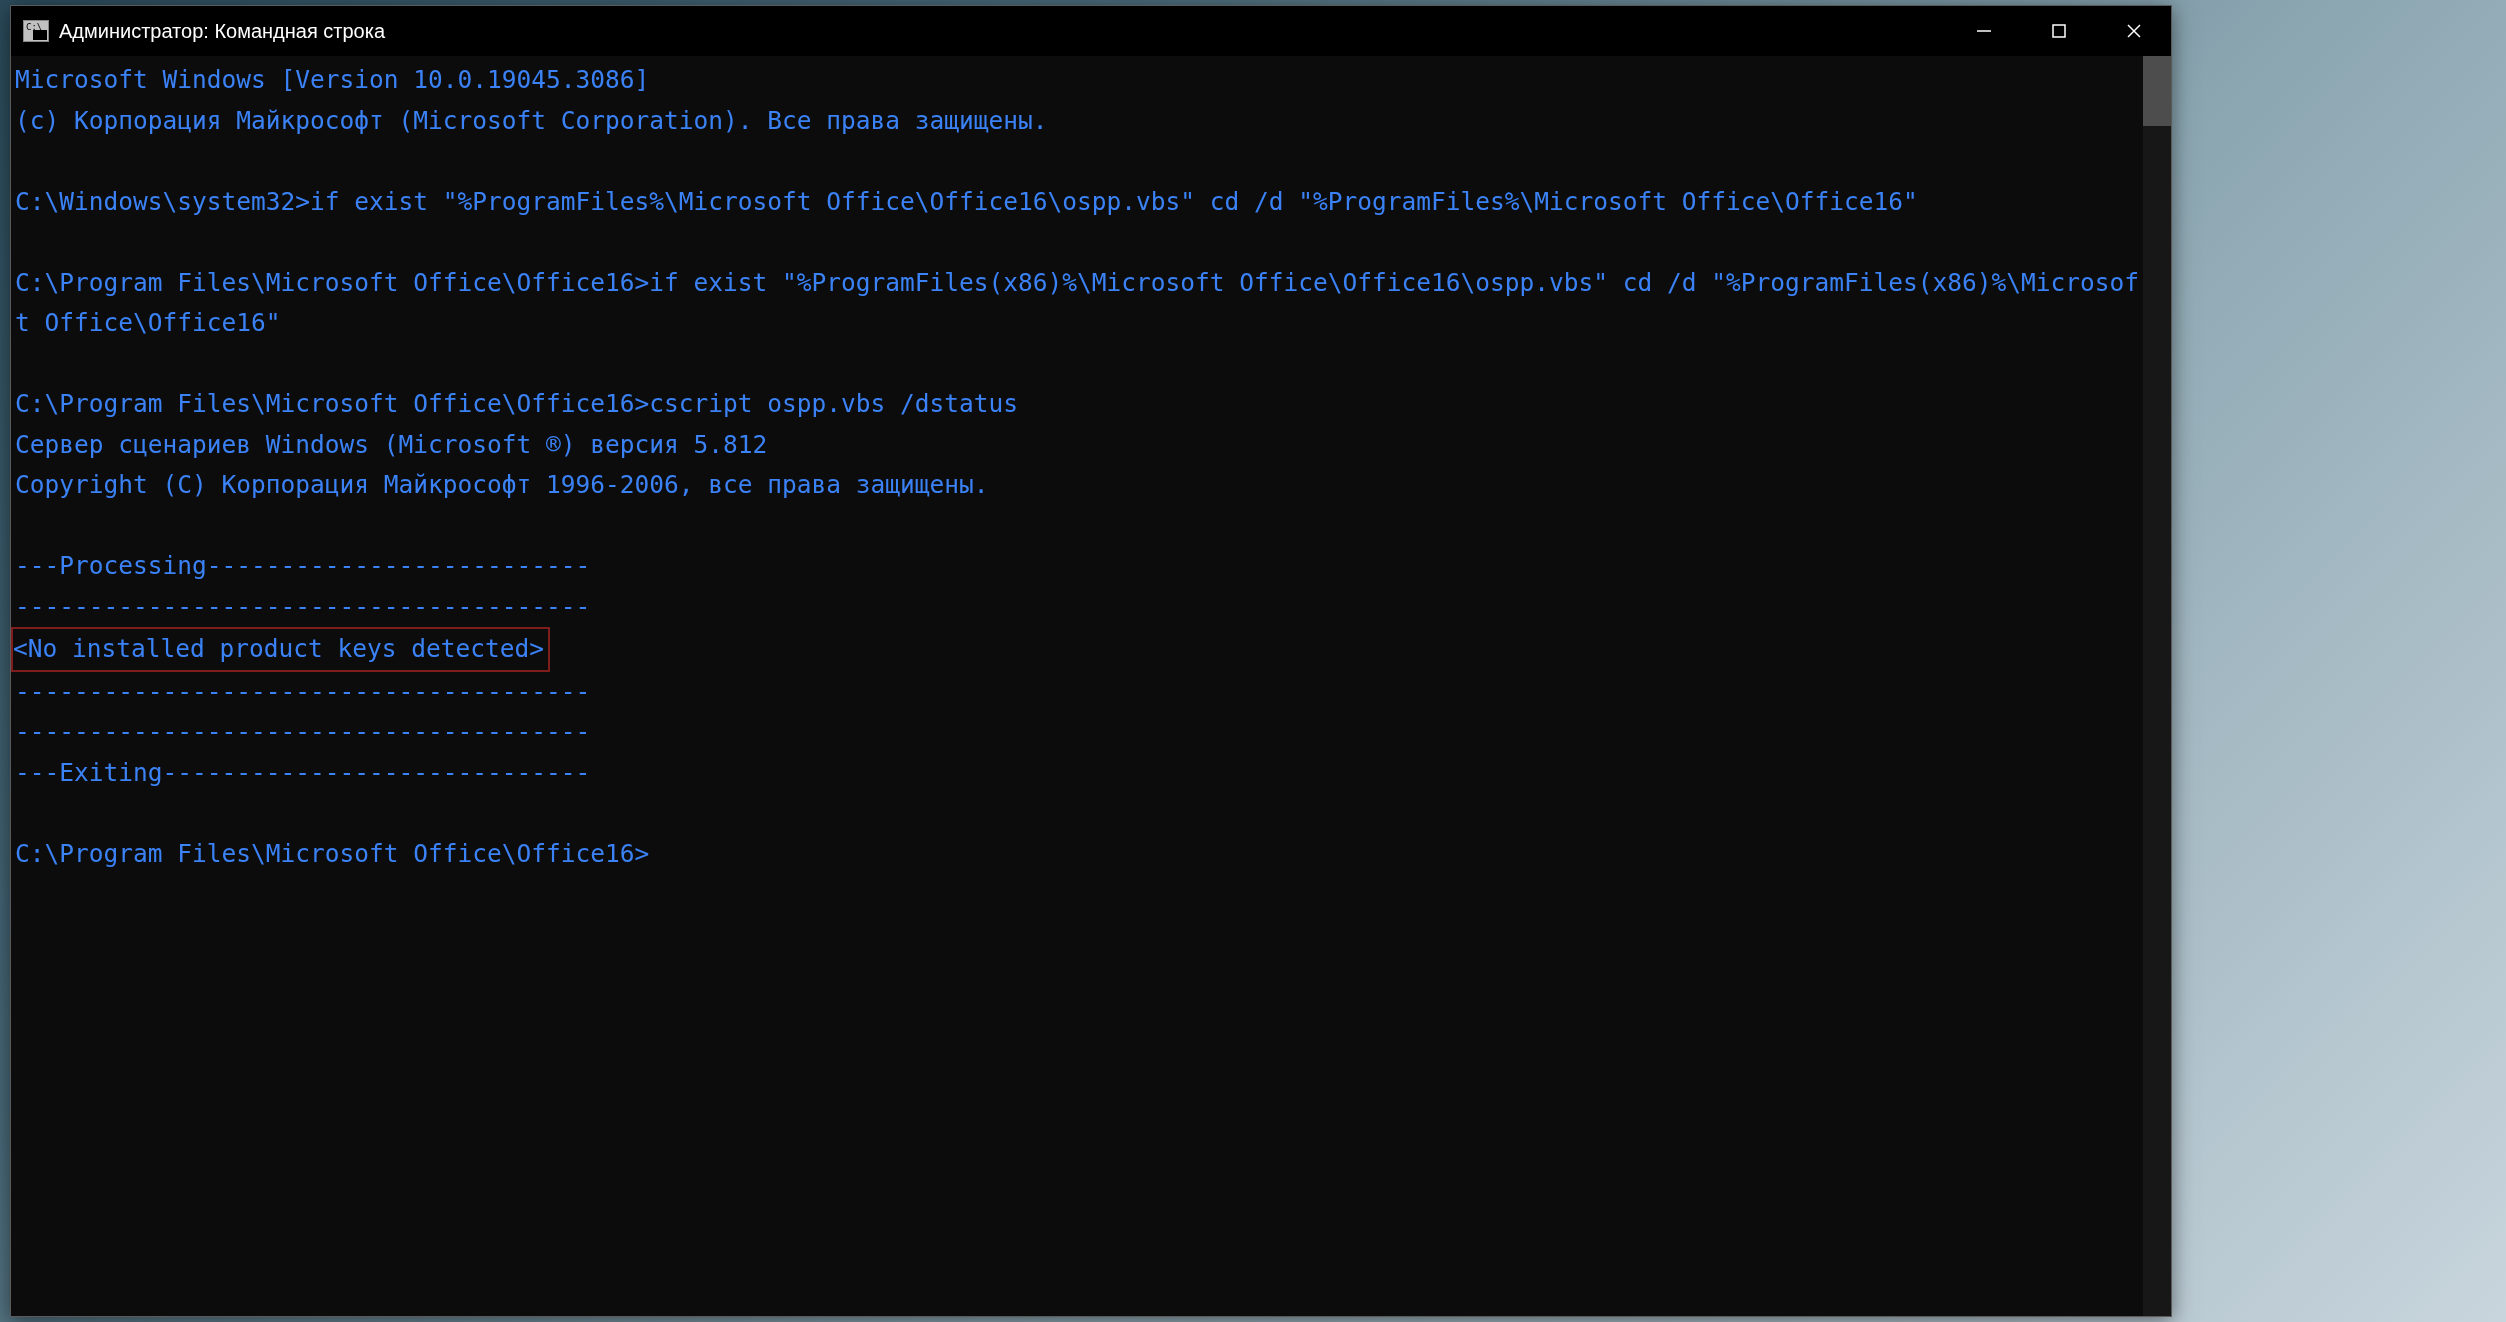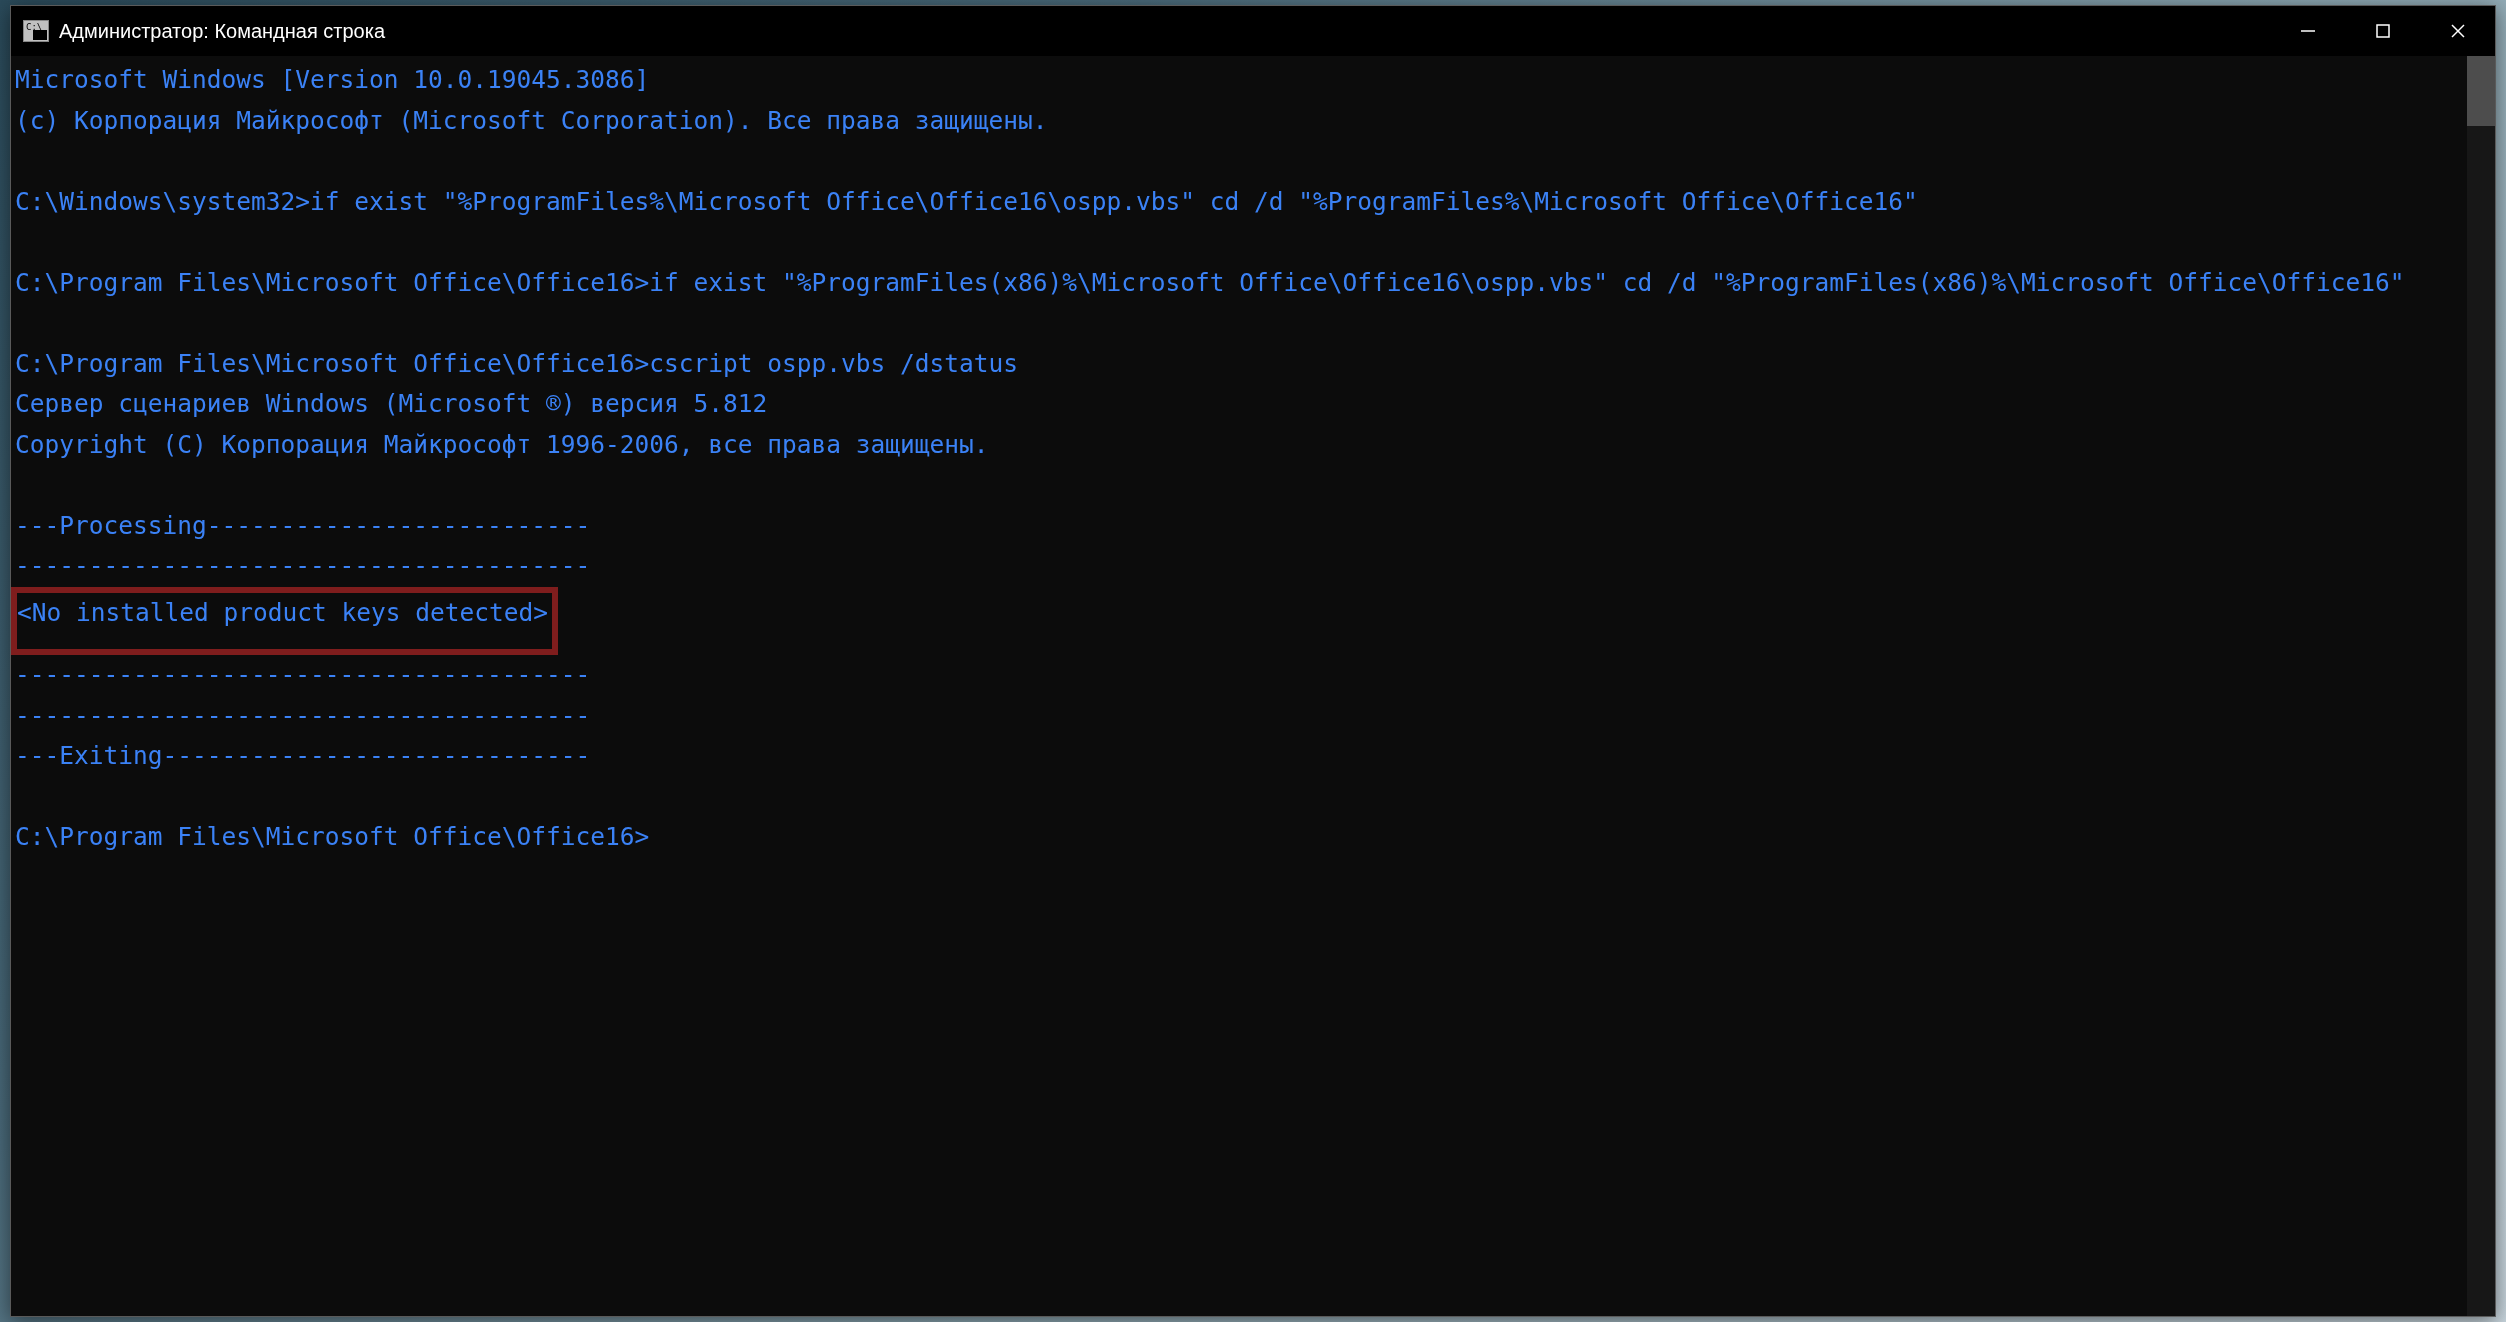--- a/index.html
+++ b/index.html
@@ -7,21 +7,21 @@
     width: 2506px;
     height: 1322px;
     overflow: hidden;
     font-family: Consolas, 'Courier New', monospace;
     background: linear-gradient(135deg, #2a4a5a 0%, #4a6a7a 30%, #8aa5b0 60%, #c8d5dd 100%);
   }
   .window {
     position: absolute;
     left: 10px;
     top: 5px;
-    width: 2486px;
+    width: 2162px;
     height: 1312px;
     background: #0c0c0c;
     border: 1px solid #5a5a5a;
     box-shadow: 0 4px 20px rgba(0,0,0,0.5);
     display: flex;
     flex-direction: column;
   }
   .titlebar {
     height: 50px;
     background: #000000;
@@ -87,23 +87,23 @@
     font-family: Consolas, 'Lucida Console', monospace;
     font-size: 24.5px;
     line-height: 40.5px;
     white-space: pre-wrap;
     word-break: break-all;
     padding: 4px 0 0 4px;
     overflow: hidden;
   }
   .terminal .line { display: block; min-height: 40.5px; }
   .highlight-box {
-    border: 6px solid #7f1d1d;
+    border: 2px solid #7f1d1d;
     display: inline-block;
-    padding: 0 4px 16px 0;
+    padding: 0 4px 0 0;
     margin-left: -4px;
   }
   .scrollbar {
     width: 28px;
     background: #171717;
     position: relative;
   }
   .scroll-thumb {
     position: absolute;
     top: 0;

